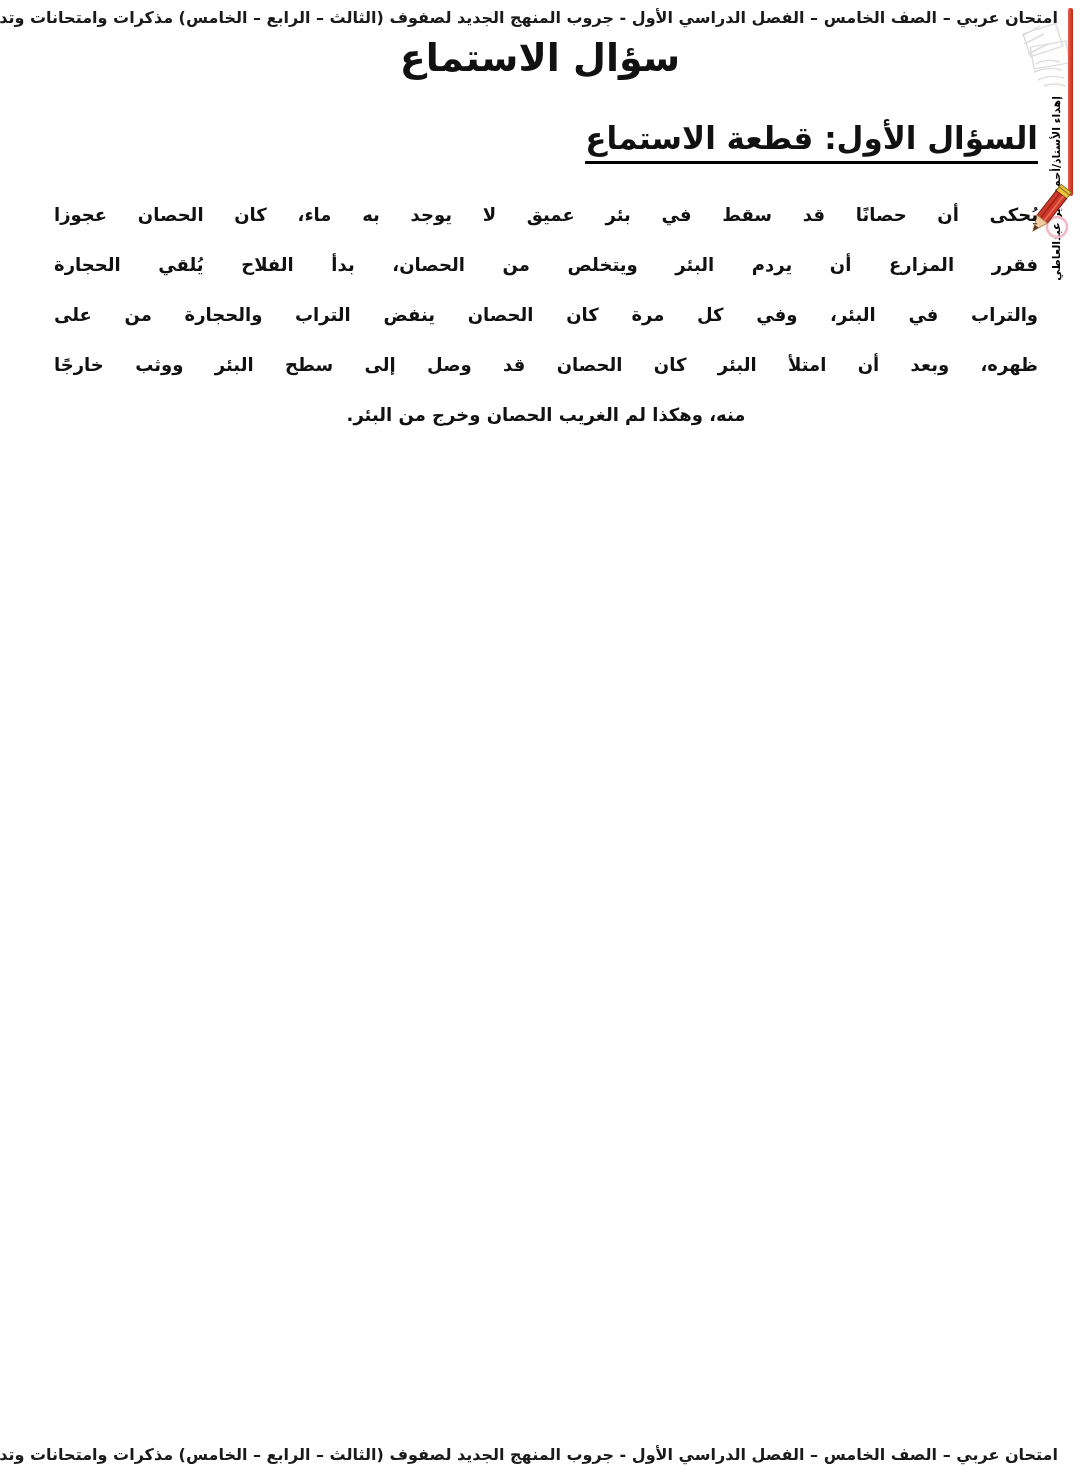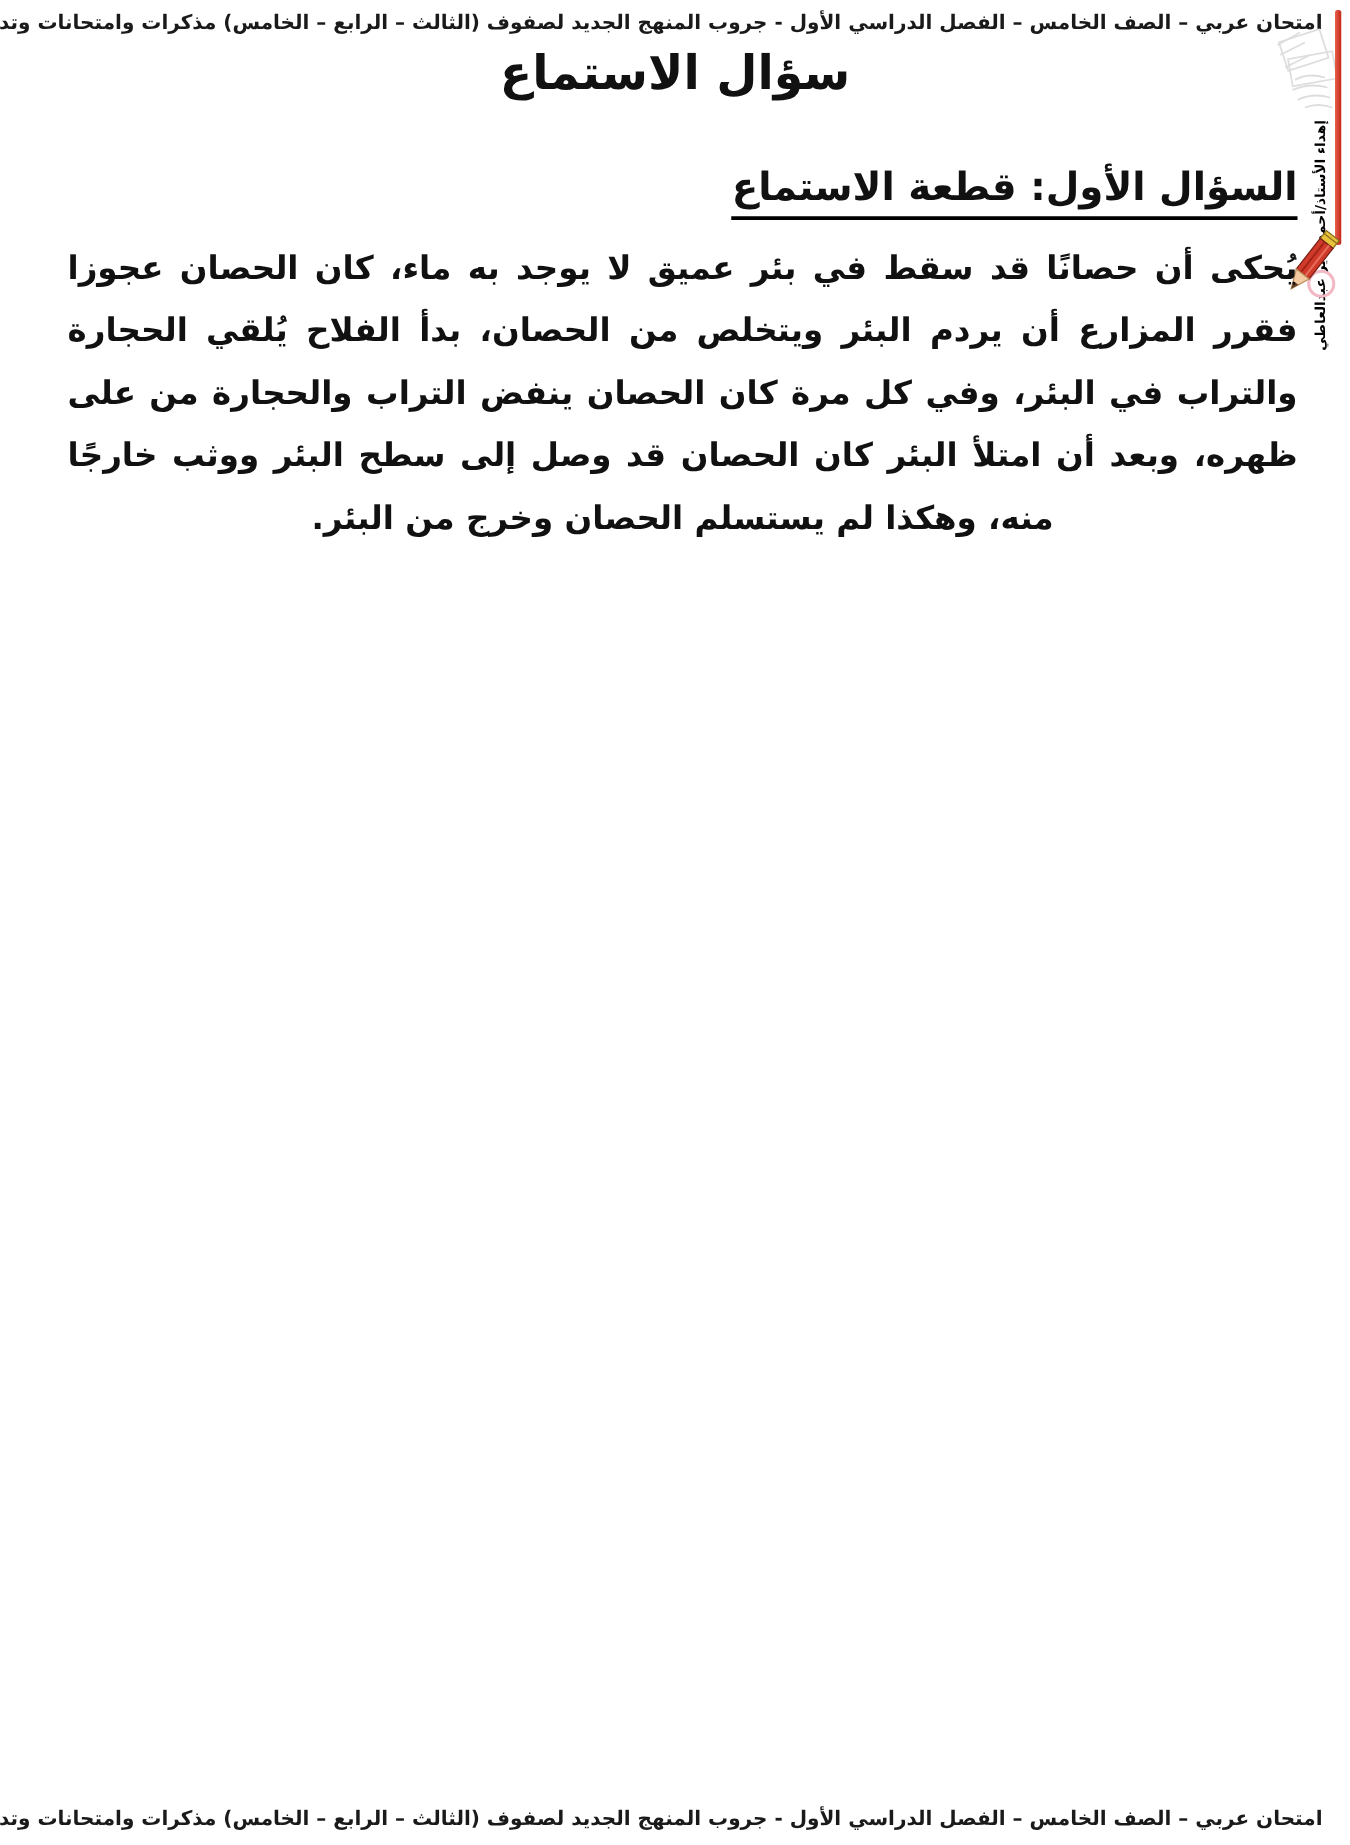--- a/index.html
+++ b/index.html
@@ -38,40 +38,40 @@
     width: 100%;
     direction: rtl;
     text-align: center;
     font-size: 38px;
     font-weight: 700;
     letter-spacing: 1px;
   }
 
   .section-heading-wrap {
     position: absolute;
-    top: 132px;
+    top: 120px;
     right: 42px;
     direction: rtl;
     text-align: right;
   }
   .section-heading {
     display: inline-block;
     font-size: 31px;
     font-weight: 700;
     border-bottom: 3px solid #000;
     padding-bottom: 5px;
   }
 
   .passage {
     position: absolute;
     top: 190px;
     right: 42px;
     left: 54px;
     direction: rtl;
-    font-size: 26px;
+    font-size: 18px;
     font-weight: 700;
     line-height: 50px;
   }
   .passage .line {
     text-align: justify;
     text-align-last: justify;
     height: 50px;
     overflow: hidden;
   }
   .passage .line.last {
@@ -160,18 +160,18 @@
 
   <div class="section-heading-wrap">
     <span class="section-heading">السؤال الأول: قطعة الاستماع</span>
   </div>
 
   <div class="passage">
     <div class="line">يُحكى أن حصانًا قد سقط في بئر عميق لا يوجد به ماء، كان الحصان عجوزا</div>
     <div class="line">فقرر المزارع أن يردم البئر ويتخلص من الحصان، بدأ الفلاح يُلقي الحجارة</div>
     <div class="line">والتراب في البئر، وفي كل مرة كان الحصان ينفض التراب والحجارة من على</div>
     <div class="line">ظهره، وبعد أن امتلأ البئر كان الحصان قد وصل إلى سطح البئر ووثب خارجًا</div>
-    <div class="line last">منه، وهكذا لم يستسلم الحصان وخرج من البئر.</div>
+    <div class="line last">منه، وهكذا لم الغريب الحصان وخرج من البئر.</div>
   </div>
 
   <div class="runner bottom">امتحان عربي – الصف الخامس – الفصل الدراسي الأول - جروب المنهج الجديد لصفوف (الثالث – الرابع – الخامس) مذكرات وامتحانات وتدريبات أ. سمير الغريب</div>
 
 </div>
 
 </body></html>

